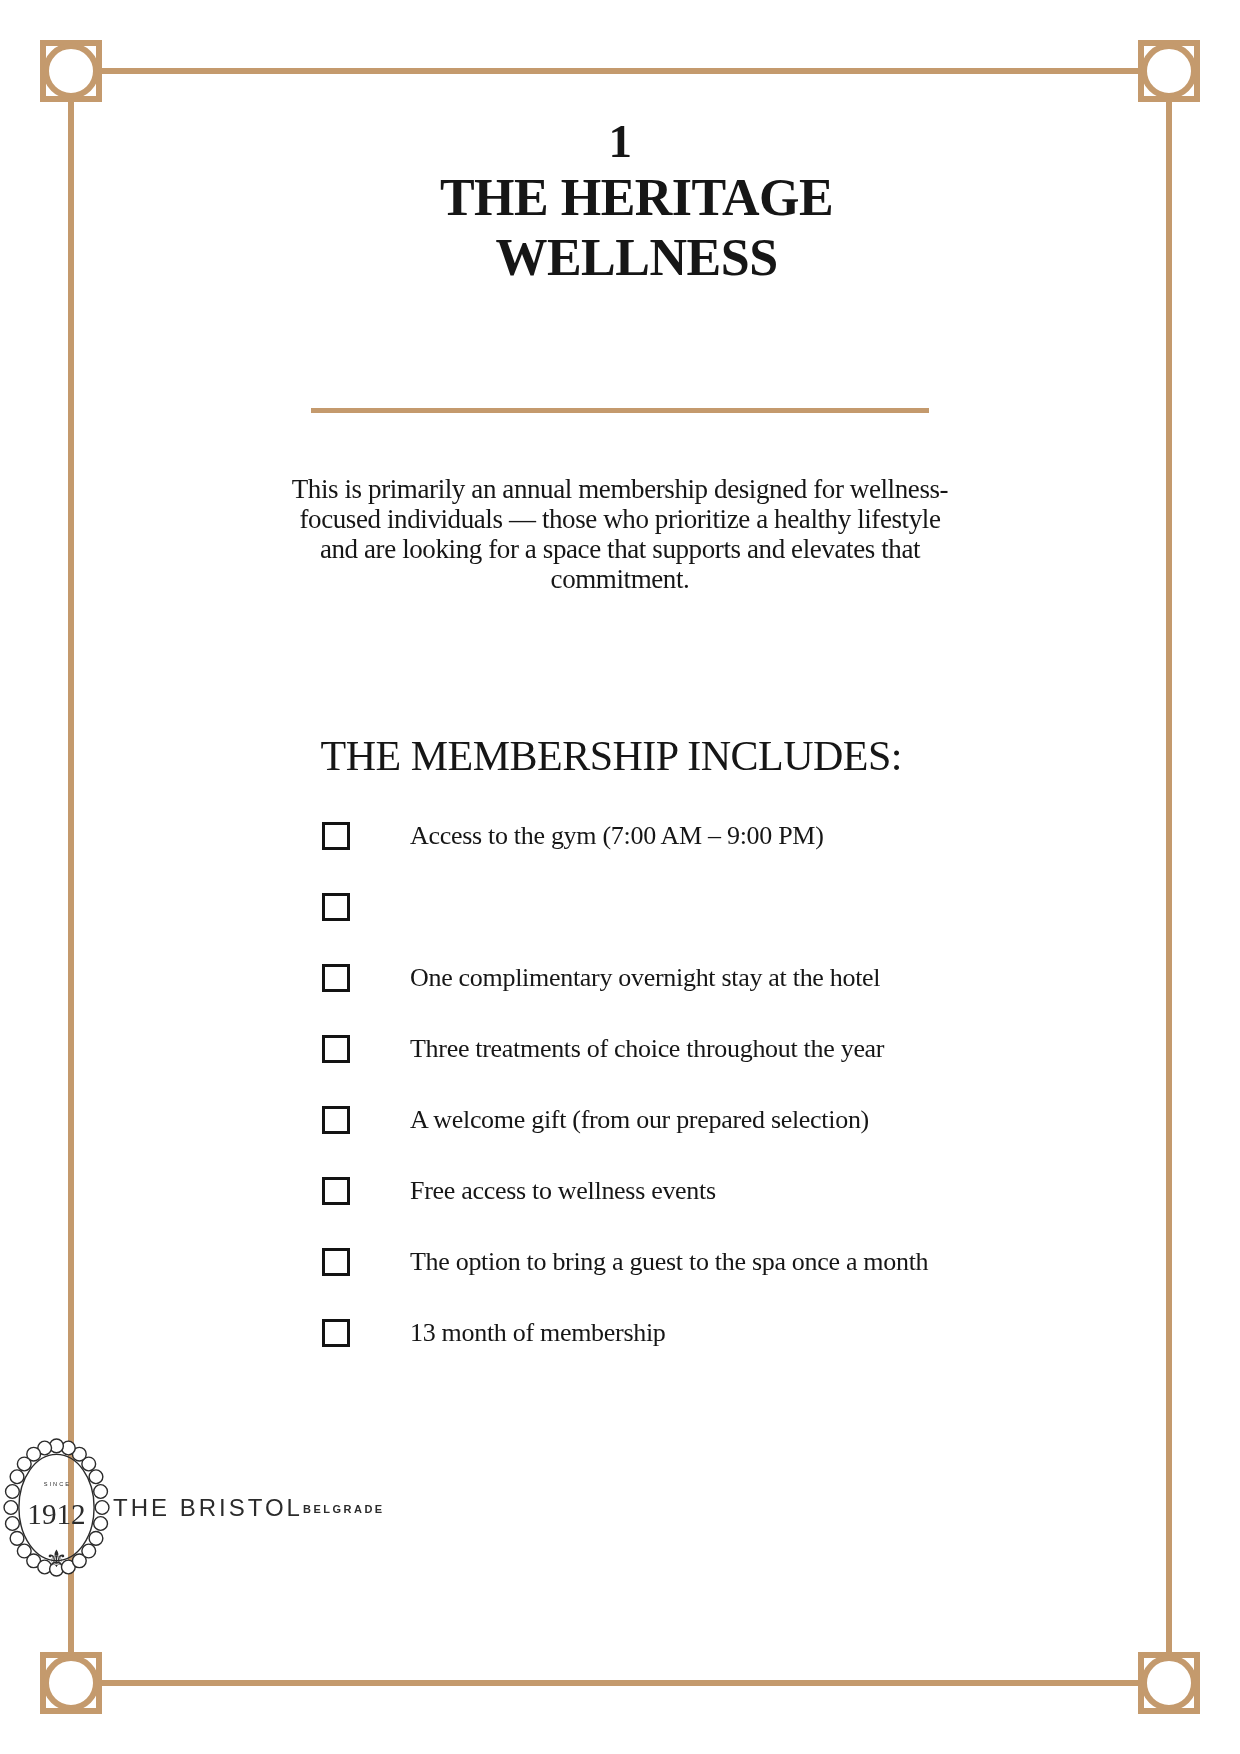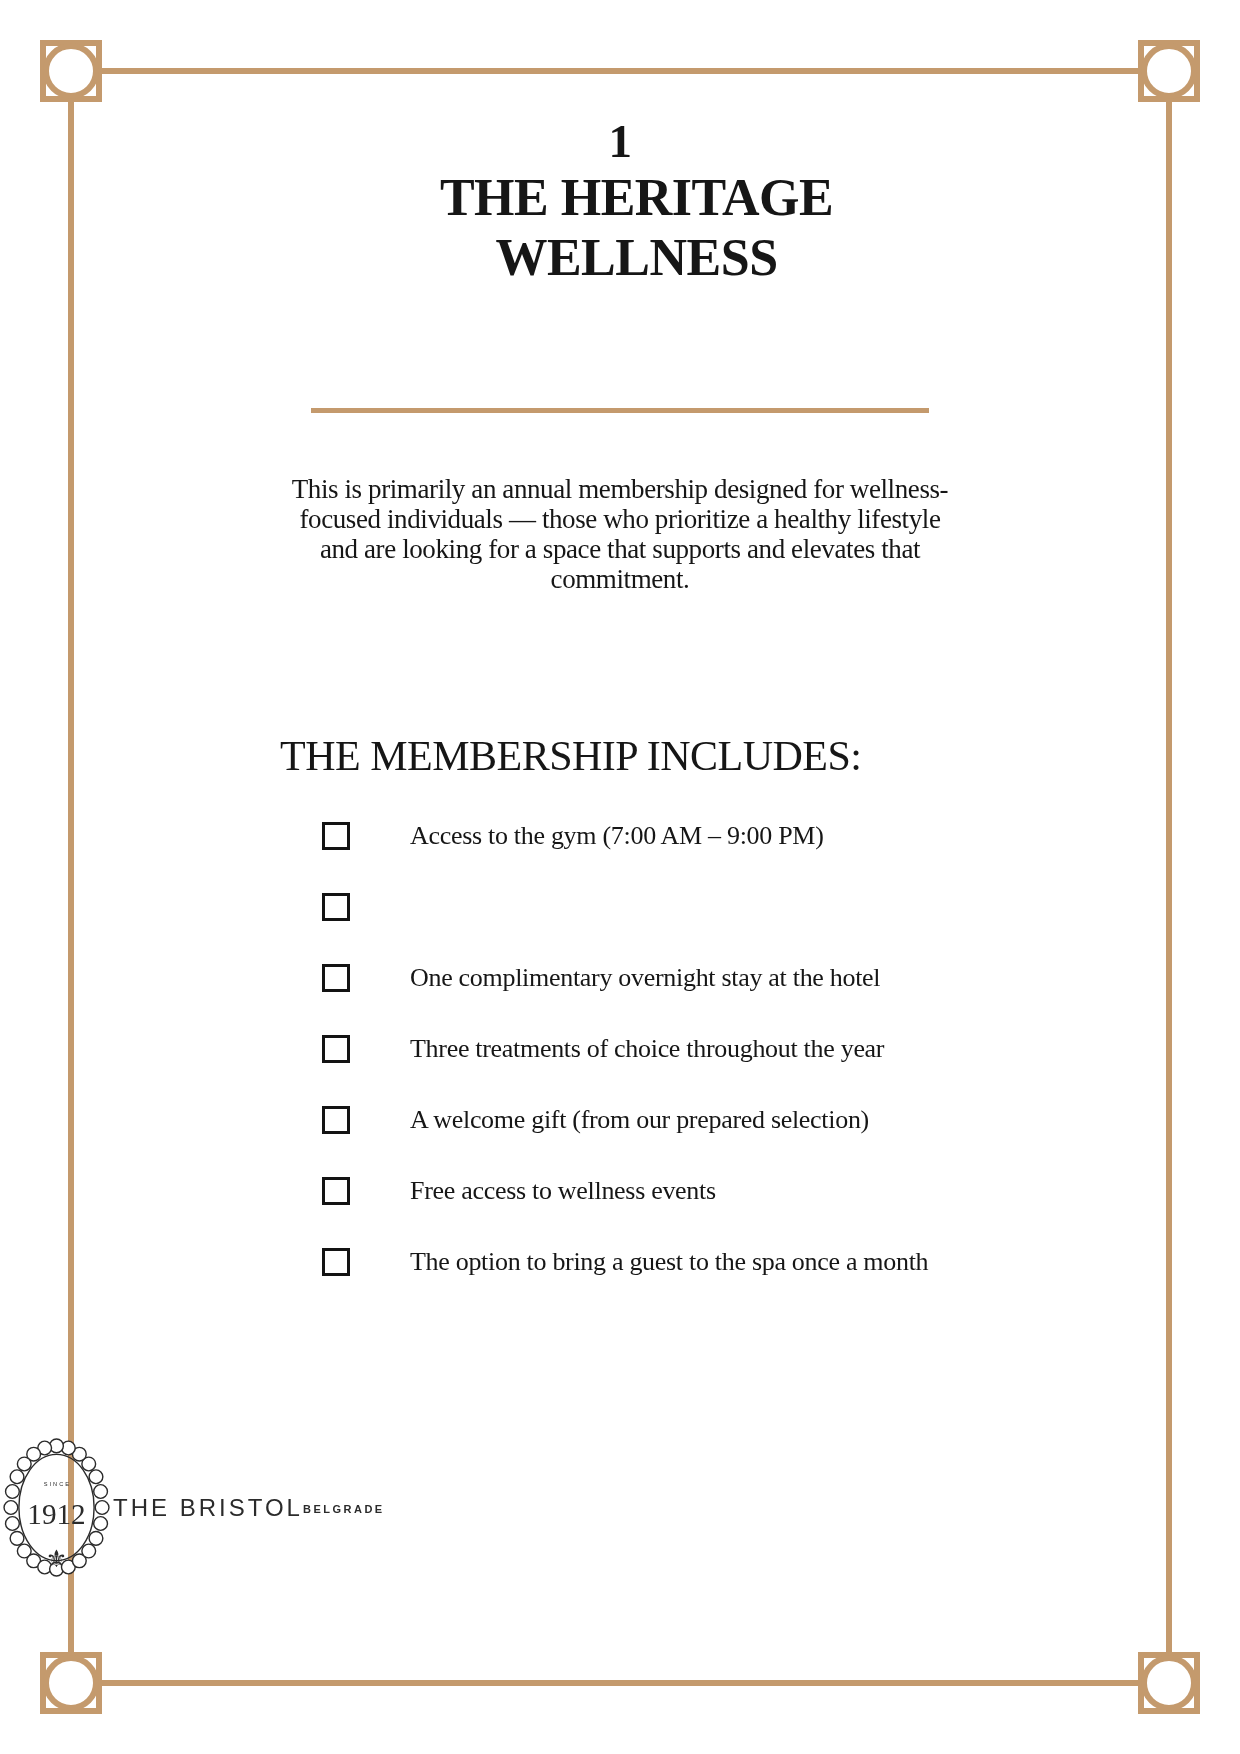--- a/index.html
+++ b/index.html
@@ -40,22 +40,22 @@
   .page-title span{display:block;padding-left:33px;}
   
   .divider{position:absolute;left:311px;top:408px;width:618px;height:5px;background:#c49a6d;}
   
   .intro{
     position:absolute;top:447px;left:280px;width:680px;
     text-align:center;font-size:27px;line-height:30px;letter-spacing:-0.4px;
   }
   
   .includes-heading{
-    position:absolute;top:733px;left:280px;width:630px;
-    text-align:left;font-size:42px;line-height:46px;letter-spacing:-0.5px;
+    position:absolute;top:733px;left:272px;width:630px;
+    text-align:right;font-size:42px;line-height:46px;letter-spacing:-0.5px;
     font-weight:normal;margin:0;
   }
   .check-list{position:absolute;top:822px;left:322px;}
   .check-row{display:flex;align-items:center;height:28px;margin-bottom:43px;}
   .checkbox{
     box-sizing:border-box;width:28px;height:28px;
     border:3px solid #131313;background:#fff;flex:0 0 auto;
   }
   .check-label{margin-left:60px;font-size:26px;letter-spacing:-0.3px;white-space:nowrap;}
   
@@ -135,20 +135,24 @@
       <span class="check-label">A welcome gift (from our prepared selection)</span>
     </div>
     <div class="check-row">
       <div class="checkbox"></div>
       <span class="check-label">Free access to wellness events</span>
     </div>
     <div class="check-row">
       <div class="checkbox"></div>
       <span class="check-label">The option to bring a guest to the spa once a month</span>
     </div>
+    <div class="check-row">
+      <div class="checkbox"></div>
+      <span class="check-label">13 month of membership</span>
+    </div>
   </div>
 
   <div class="logo-block">
     <svg class="logo-oval" width="113" height="141" viewBox="0 0 120 150">
       <g stroke="#2b2b2b" stroke-width="1.5" fill="#ffffff">
         <circle cx="108.5" cy="75" r="7.3"></circle>
           <circle cx="106.9" cy="58.0" r="7.3"></circle>
         <circle cx="102.0" cy="42.3" r="7.3"></circle>
           <circle cx="94.3" cy="28.7" r="7.3"></circle>
         <circle cx="84.3" cy="18.3" r="7.3"></circle>

